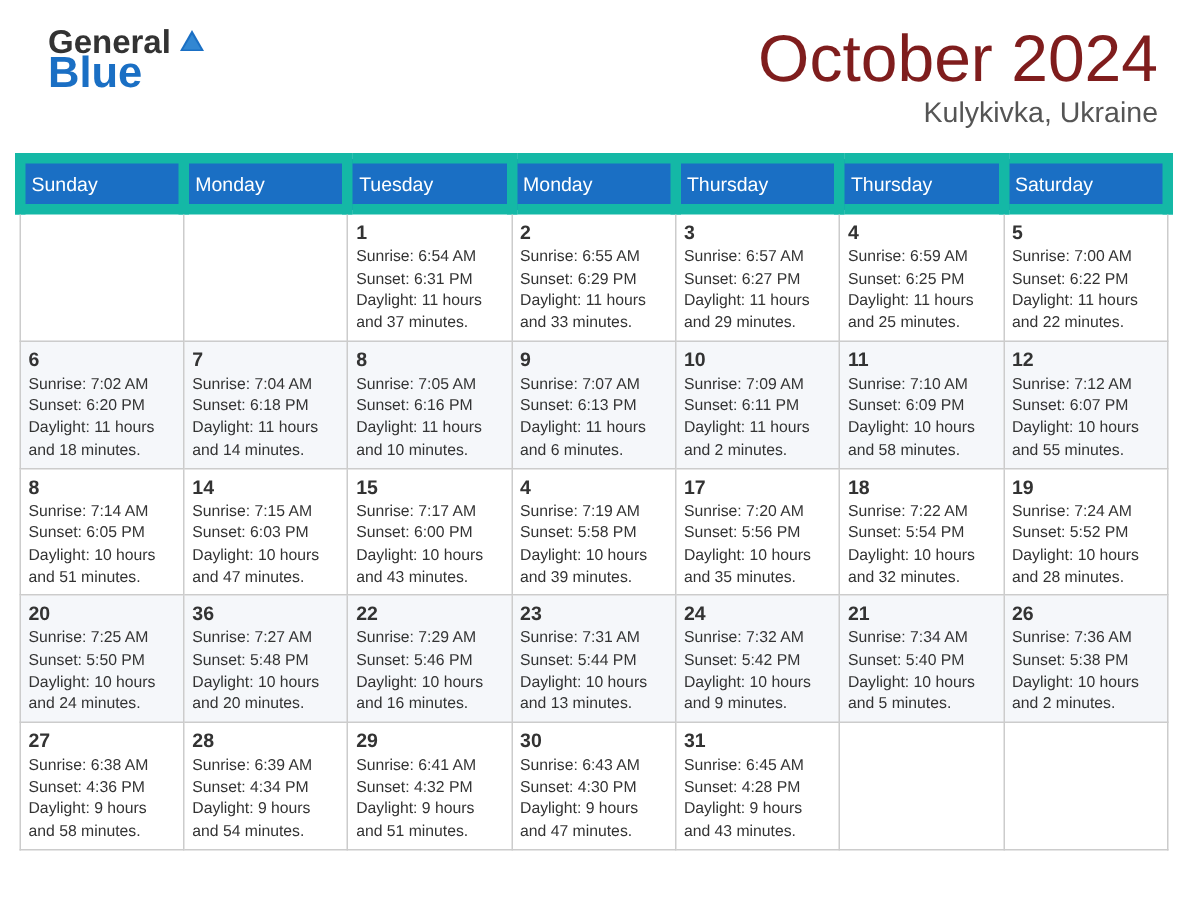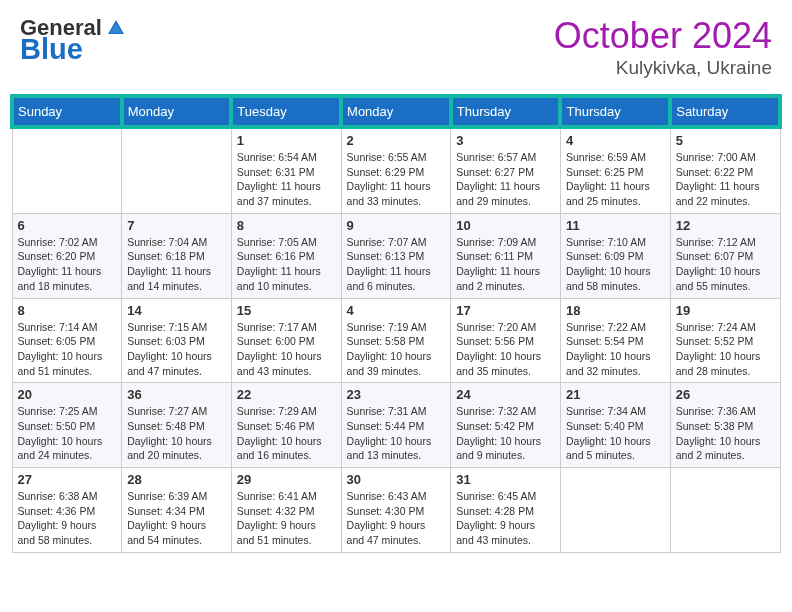--- a/index.html
+++ b/index.html
@@ -14,20 +14,21 @@
       display: flex;
       justify-content: space-between;
       align-items: flex-start;
       margin-bottom: 10px;
       padding: 5px 10px;
     }
     .logo {
       display: flex;
       flex-direction: column;
       align-items: flex-start;
+      margin-left: 12px;
     }
     .logo-text {
       display: flex;
       align-items: center;
       gap: 2px;
     }
     .logo-general {
       font-size: 22px;
       font-weight: bold;
       color: #333;
@@ -39,41 +40,41 @@
     }
     .logo-icon {
       width: 20px;
       height: 20px;
       margin-left: 2px;
     }
     .title-section {
       text-align: right;
     }
     .month-title {
-      font-size: 36px;
+      font-size: 44px;
       font-weight: normal;
-      color: #a21caf;
+      color: #7f1d1d;
     }
     .location-title {
       font-size: 19px;
       color: #555;
     }
     .calendar {
       width: 100%;
       border-collapse: collapse;
       font-size: 11px;
     }
     .calendar th {
       background-color: #1a6fc4;
       color: #fff;
       padding: 6px 4px;
       text-align: left;
       font-size: 13px;
       font-weight: normal;
-      border: 4px solid #14b8a6;
+      border: 7px solid #14b8a6;
     }
     .calendar td {
       border: 1px solid #ccc;
       vertical-align: top;
       padding: 4px 5px;
       width: 110px;
       min-height: 80px;
       background: #fff;
     }
     .calendar tr:nth-child(even) td {

